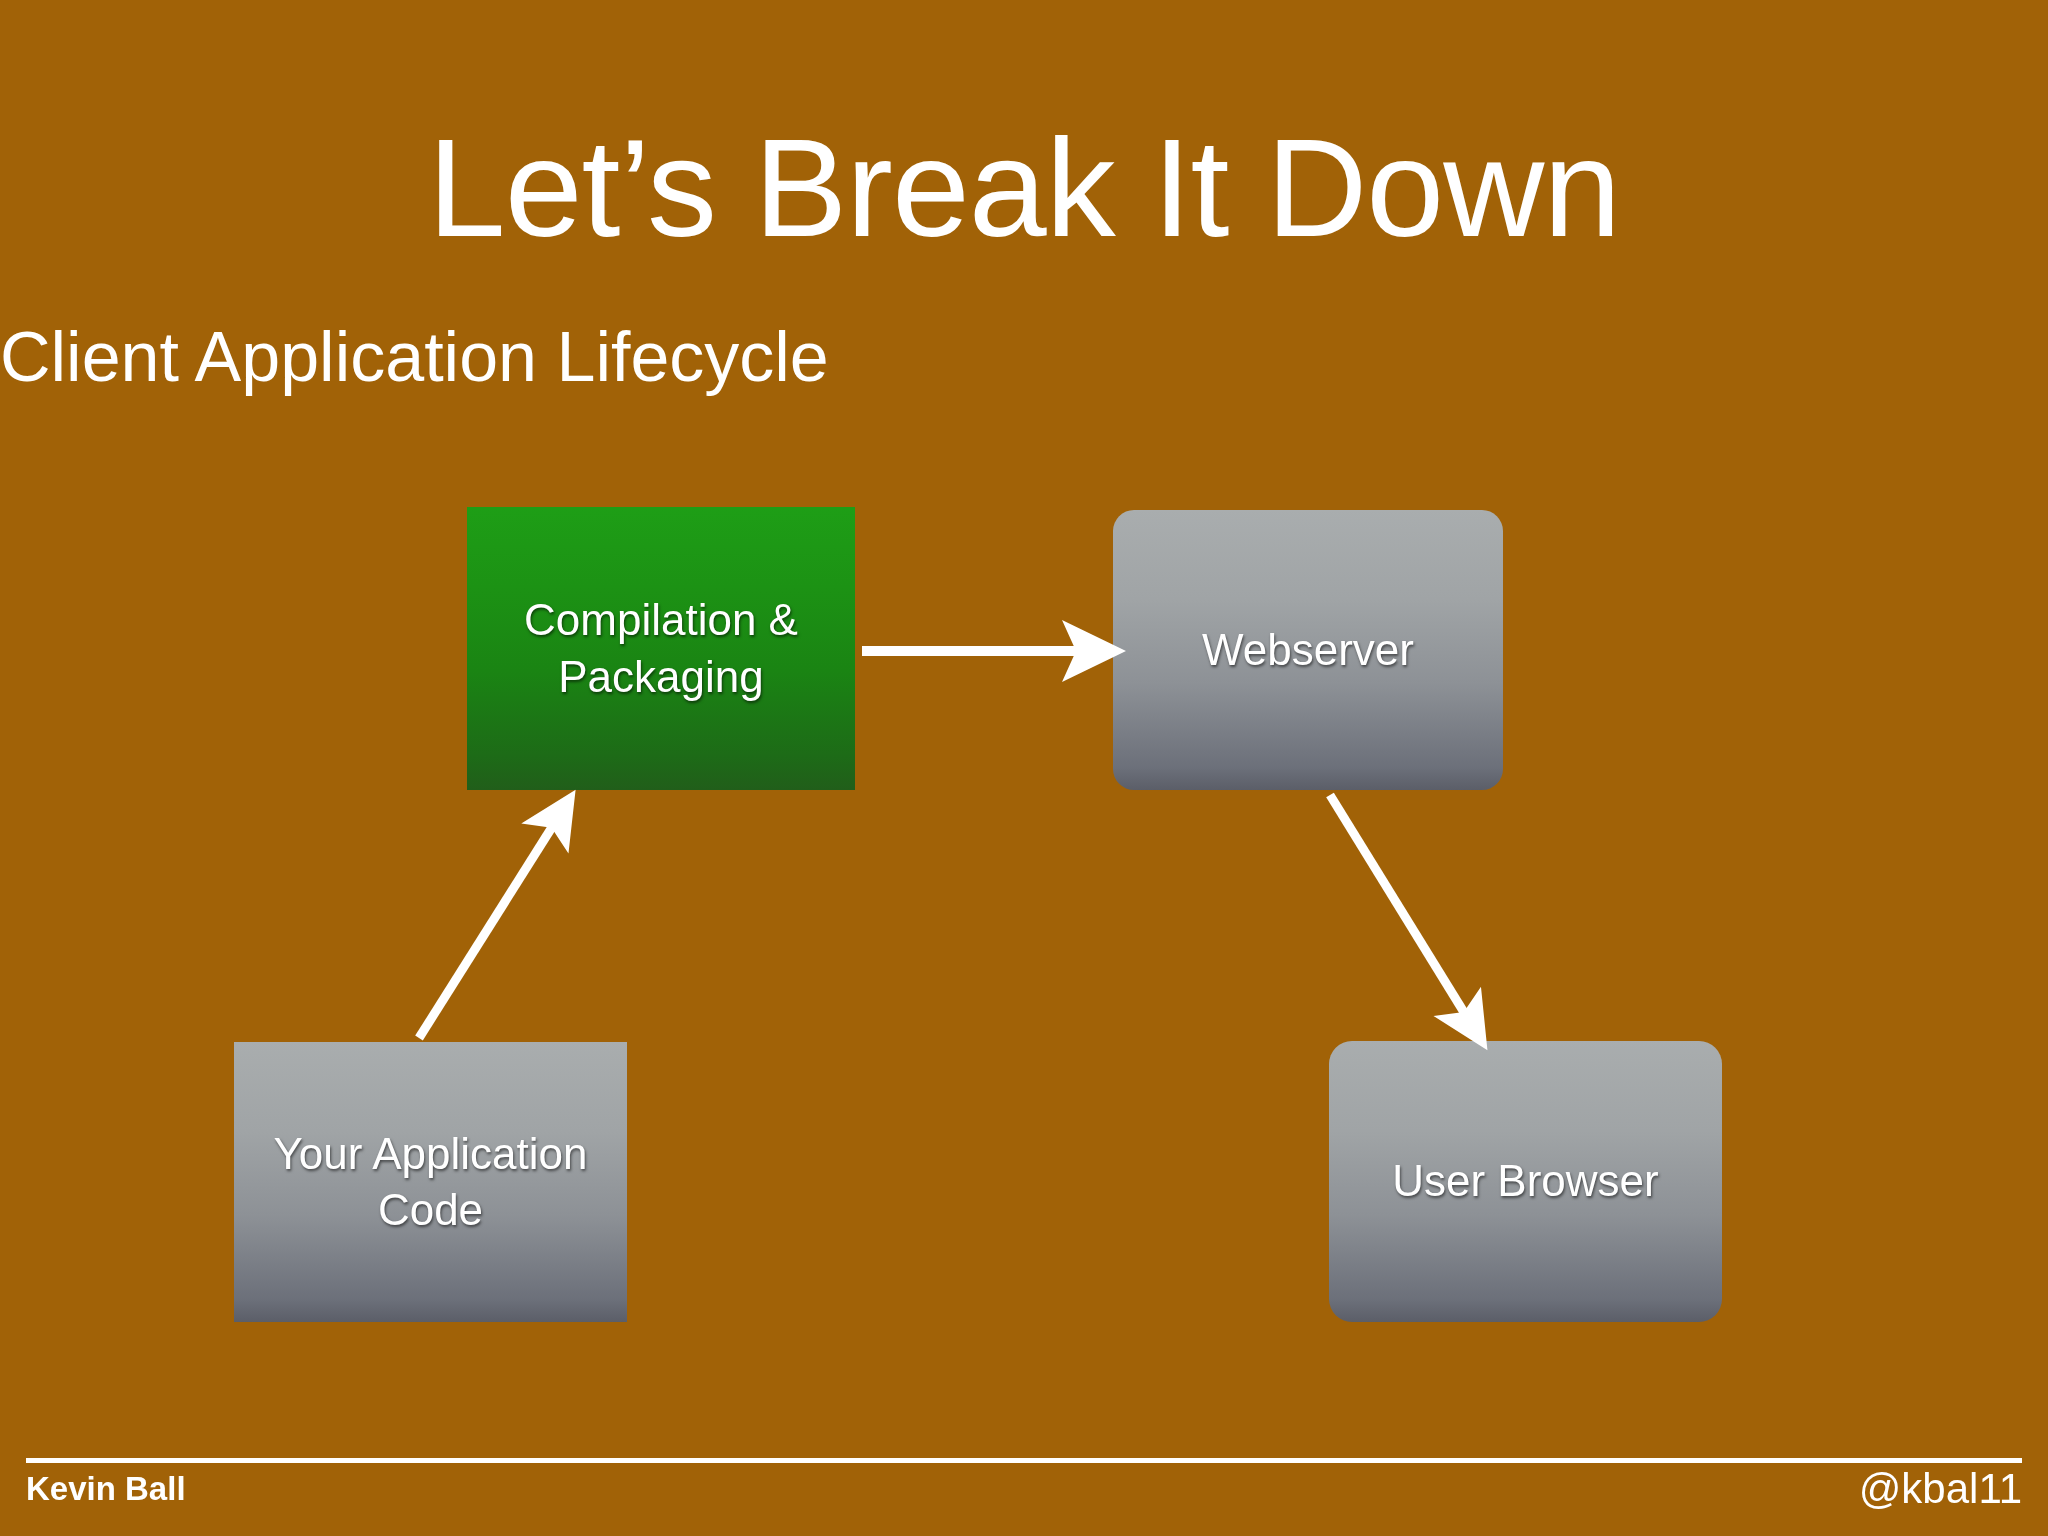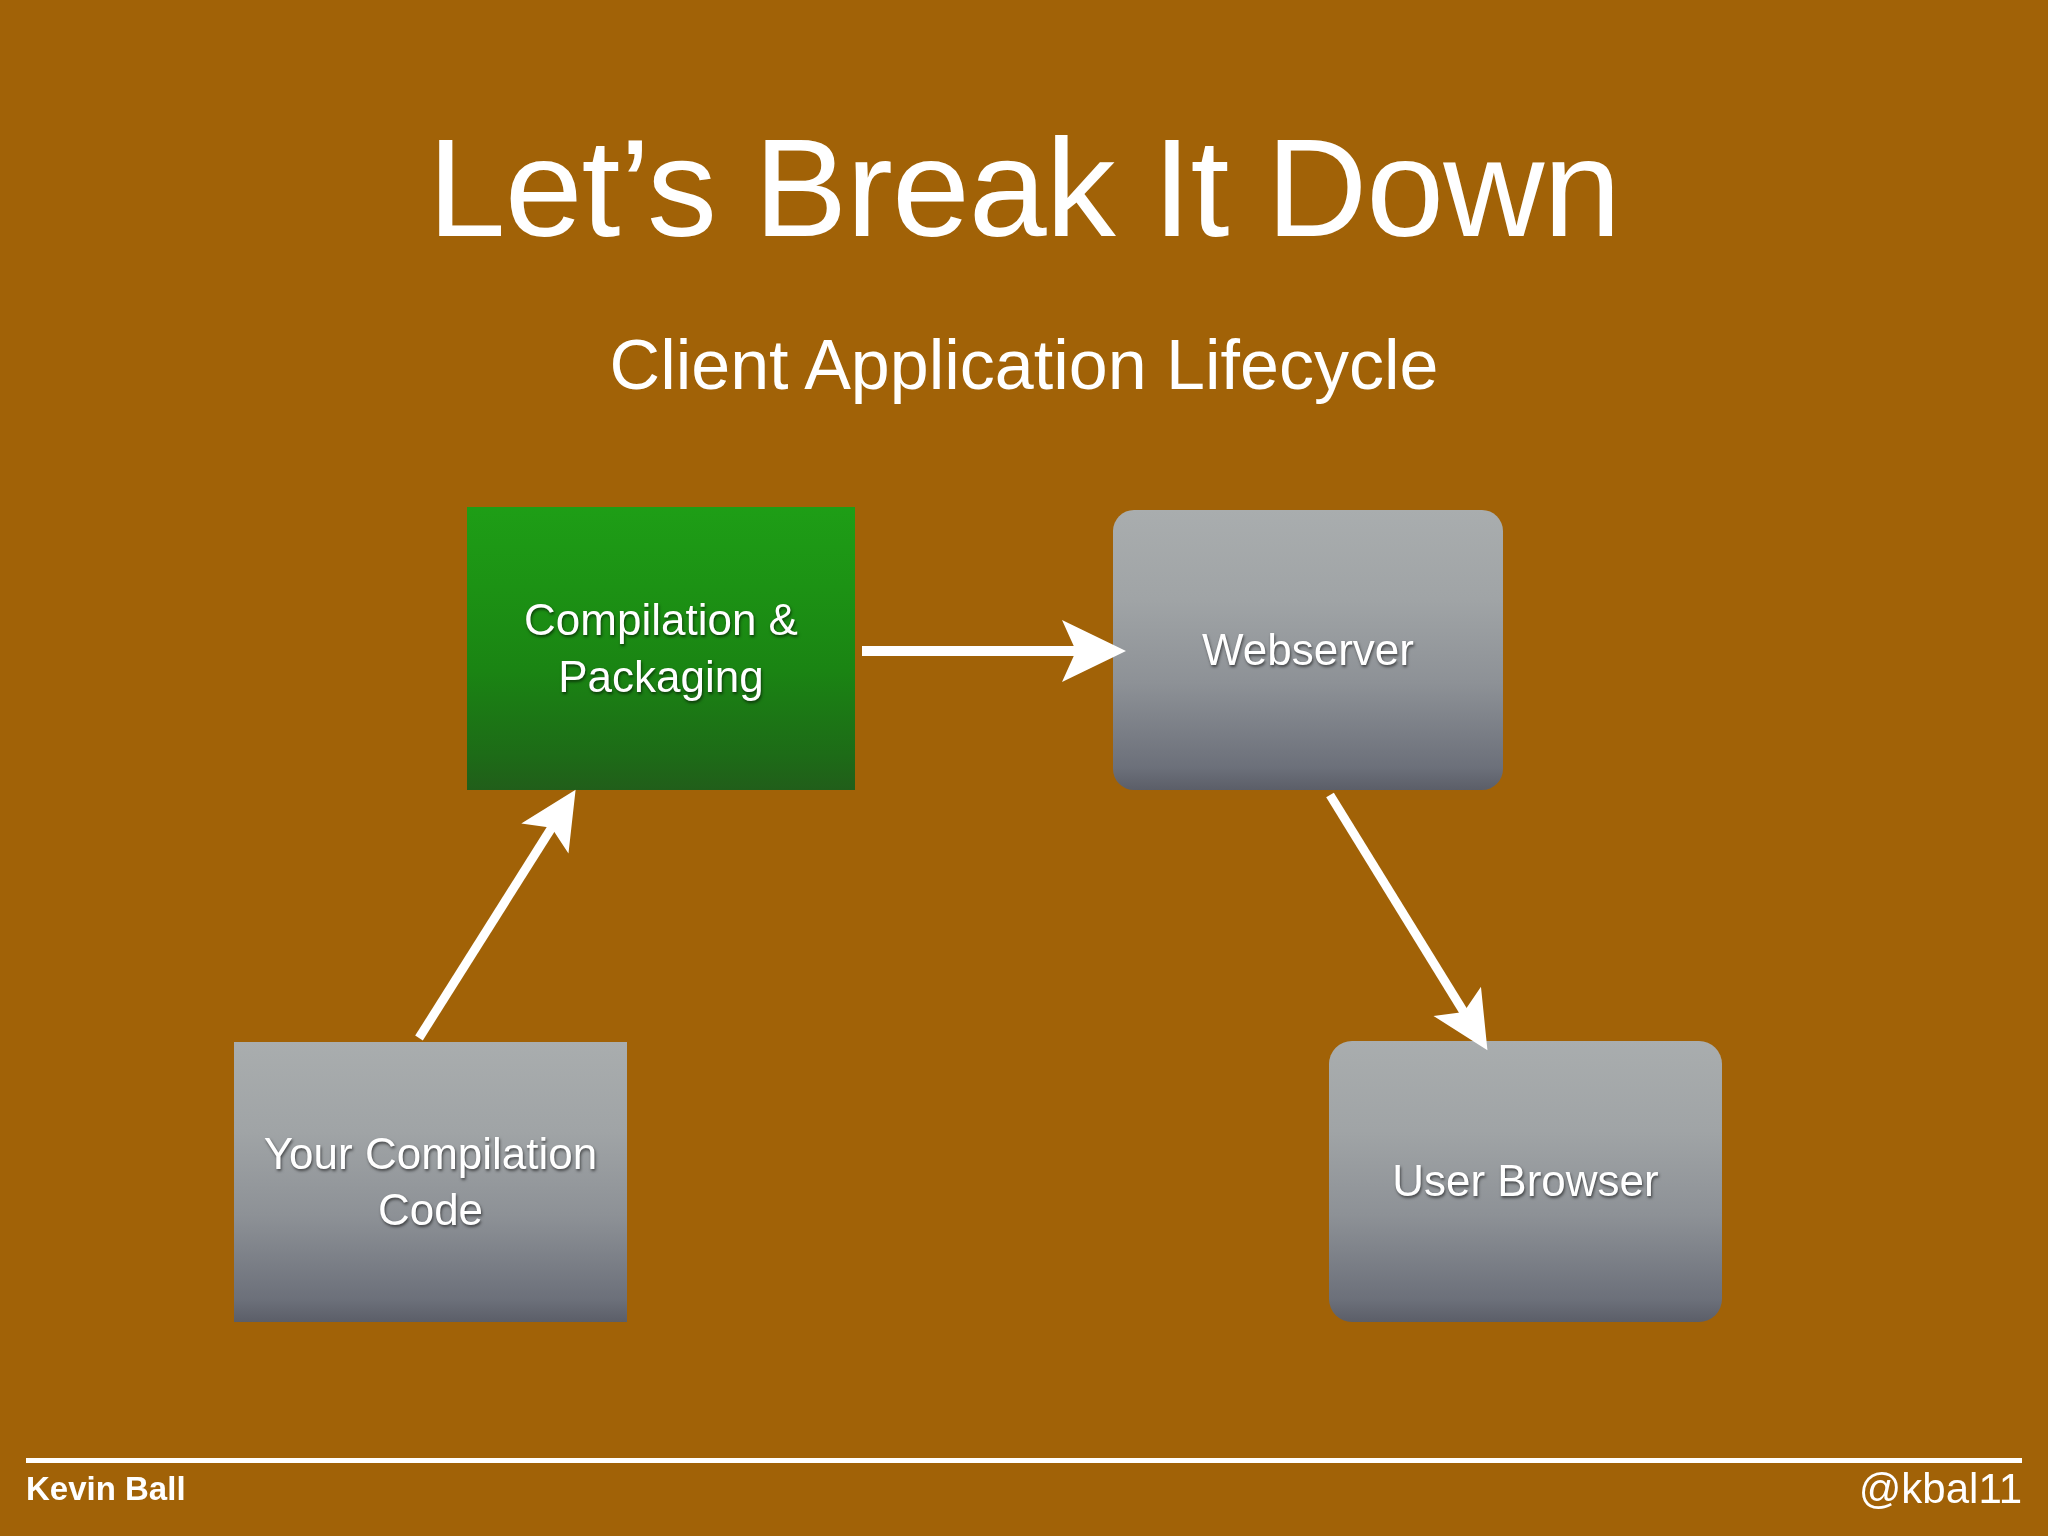--- a/index.html
+++ b/index.html
@@ -30,23 +30,22 @@
     color: #ffffff;
     font-size: 140px;
     font-weight: 400;
     line-height: 1.0;
     letter-spacing: -1px;
     white-space: nowrap;
   }
   .subtitle {
     position: absolute;
     left: 0;
-    top: 330px;
+    top: 322px;
     width: 2048px;
-    text-align: center;
     color: #ffffff;
     font-size: 70px;
     font-weight: 400;
     line-height: 1.0;
     white-space: nowrap;
   }
 
   
   .node {
     position: absolute;
@@ -127,21 +126,21 @@
   </div>
 
   <div class="node gray" style="left:1113px; top:510px; width:390px; height:280px;border-radius:21px;">
     <div>
       <span class="label">Webserver</span>
     </div>
   </div>
 
   <div class="node gray" style="left:234px; top:1042px; width:393px; height:280px;">
     <div>
-      <span class="label">Your Compilation</span>
+      <span class="label">Your Application</span>
       <span class="label">Code</span>
     </div>
   </div>
 
   <div class="node gray" style="left:1329px; top:1041px; width:393px; height:281px;border-radius:23px;">
     <div>
       <span class="label">User Browser</span>
     </div>
   </div>
 

